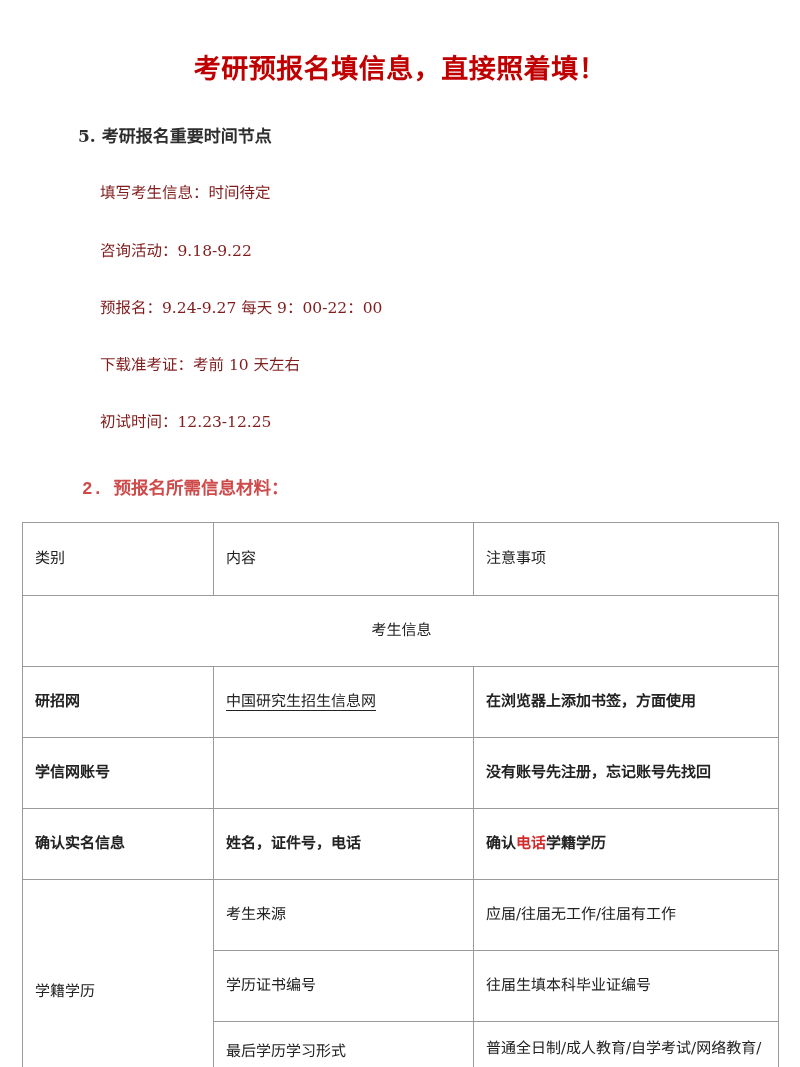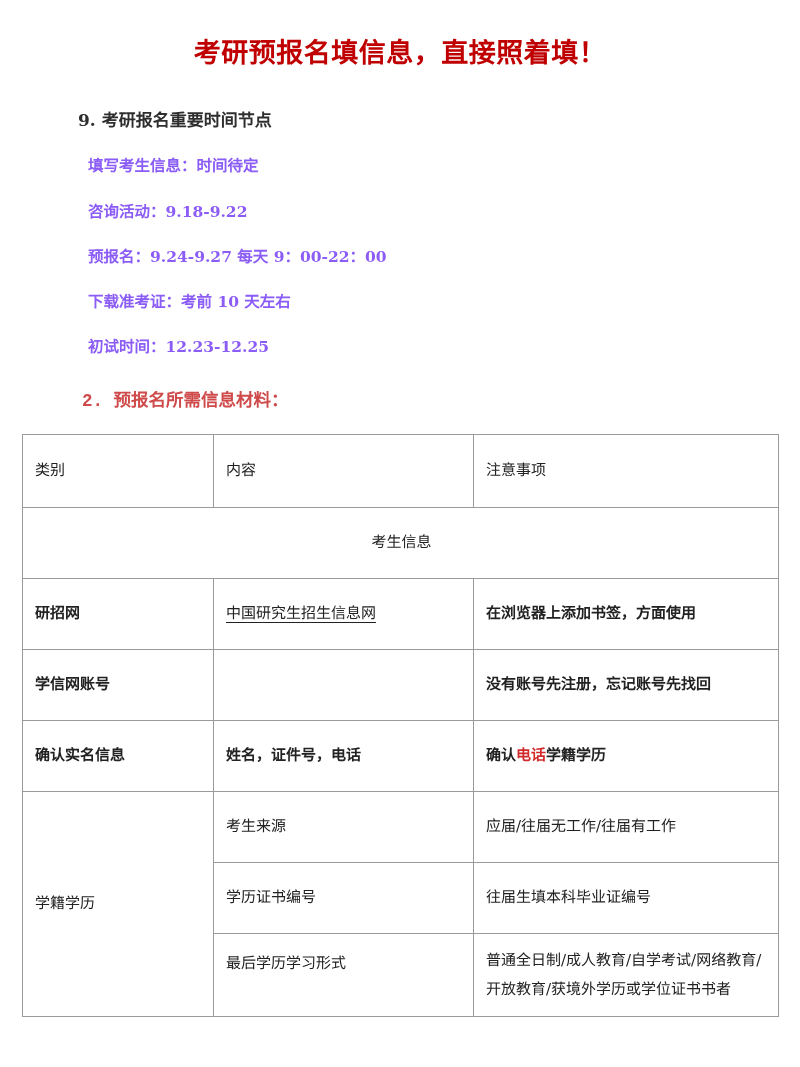--- a/index.html
+++ b/index.html
@@ -20,21 +20,21 @@
     position: relative;
     width: 800px;
     height: 1067px;
     background: #fff;
     box-sizing: border-box;
   }
 
   
   .doc-title {
     margin: 0;
-    padding: 36px 0 0 0;
+    padding: 52px 0 0 0;
     text-align: center;
     font-size: 27px;
     font-weight: 700;
     letter-spacing: 0.5px;
     line-height: 1.25;
     color: #c00000;
     font-family: "DejaVu Sans", "Liberation Sans", sans-serif;
   }
 
   
@@ -43,26 +43,26 @@
   }
   .h2-num {
     margin: 0;
     padding: 38px 0 0 0;
     font-size: 17px;
     font-weight: 700;
     color: #2e2e2e;
     line-height: 1.45;
   }
   .para {
-    margin: 4px;
+    margin: 16px;
     padding: 18px 0 0 6px;
     font-size: 15.5px;
     line-height: 1.5;
-    color: #8b5cf6;
-    font-weight: 700;
+    color: #7f1d1d;
+    font-weight: 400;
     white-space: nowrap;
   }
   .h2-red {
     margin: 4px;
     padding: 26px 0 0 0;
     font-size: 17.5px;
     font-weight: 700;
     color: #cf4b4b;
     line-height: 1.45;
     font-family: Liberation Mono, monospace;
@@ -111,21 +111,21 @@
 </style>
 </head>
 <body>
 
 <div class="page">
 
   <h1 class="doc-title">考研预报名填信息，直接照着填！</h1>
 
   <div class="body-block">
 
-    <div class="h2-num">9. 考研报名重要时间节点</div>
+    <div class="h2-num">5. 考研报名重要时间节点</div>
 
     <p class="para">填写考生信息：时间待定</p>
     <p class="para">咨询活动：9.18-9.22</p>
     <p class="para">预报名：9.24-9.27 每天 9：00-22：00</p>
     <p class="para">下载准考证：考前 10 天左右</p>
     <p class="para">初试时间：12.23-12.25</p>
 
     <div class="h2-red">2. 预报名所需信息材料：</div>
   </div>
 

